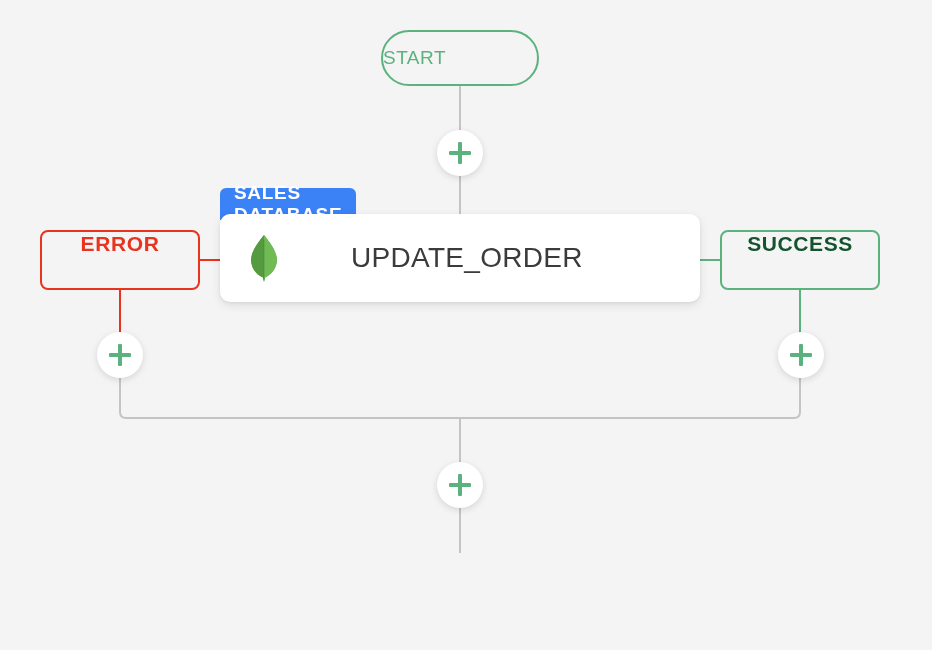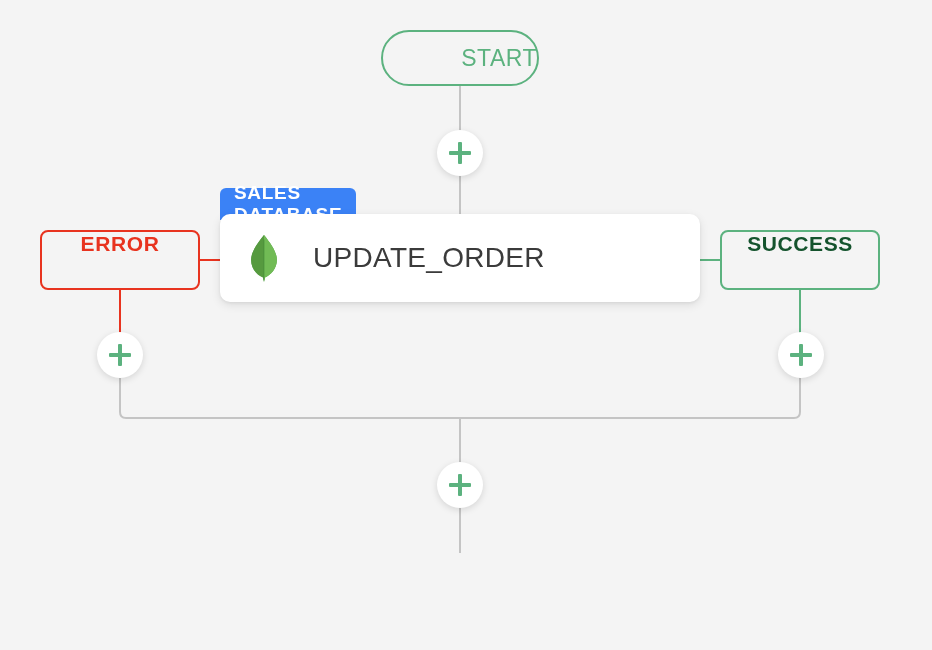--- a/index.html
+++ b/index.html
@@ -24,27 +24,27 @@
     top: 0;
     width: 932px;
     height: 650px;
   }
 
   
   .pill {
     position: absolute;
     display: flex;
     align-items: center;
-    justify-content: flex-end;
+    justify-content: flex-start;
     box-sizing: border-box;
     border-radius: 999px;
     border: 2px solid #4caf7d;
     background: #f4f4f4;
     letter-spacing: 0.5px;
-    font-size: 23px;
+    font-size: 19px;
     font-weight: 400;
     color: #4caf7d;
   }
   .pill.start {
     left: 381px;
     top: 30px;
     width: 158px;
     height: 56px;
     border-color: #5cb27f;
     color: #5cb27f;
@@ -117,20 +117,21 @@
     top: 26px;
     width: 480px;
     height: 88px;
     box-sizing: border-box;
     background: #ffffff;
     border-radius: 10px;
     box-shadow: 0 3px 10px rgba(0,0,0,0.10), 0 1px 3px rgba(0,0,0,0.06);
     display: flex;
     align-items: center;
     padding-left: 22px;
+    gap: 38px;
   }
   .card-icon {
     width: 44px;
     height: 50px;
     flex: 0 0 auto;
     display: flex;
     align-items: center;
     justify-content: center;
   }
   .card-title {

